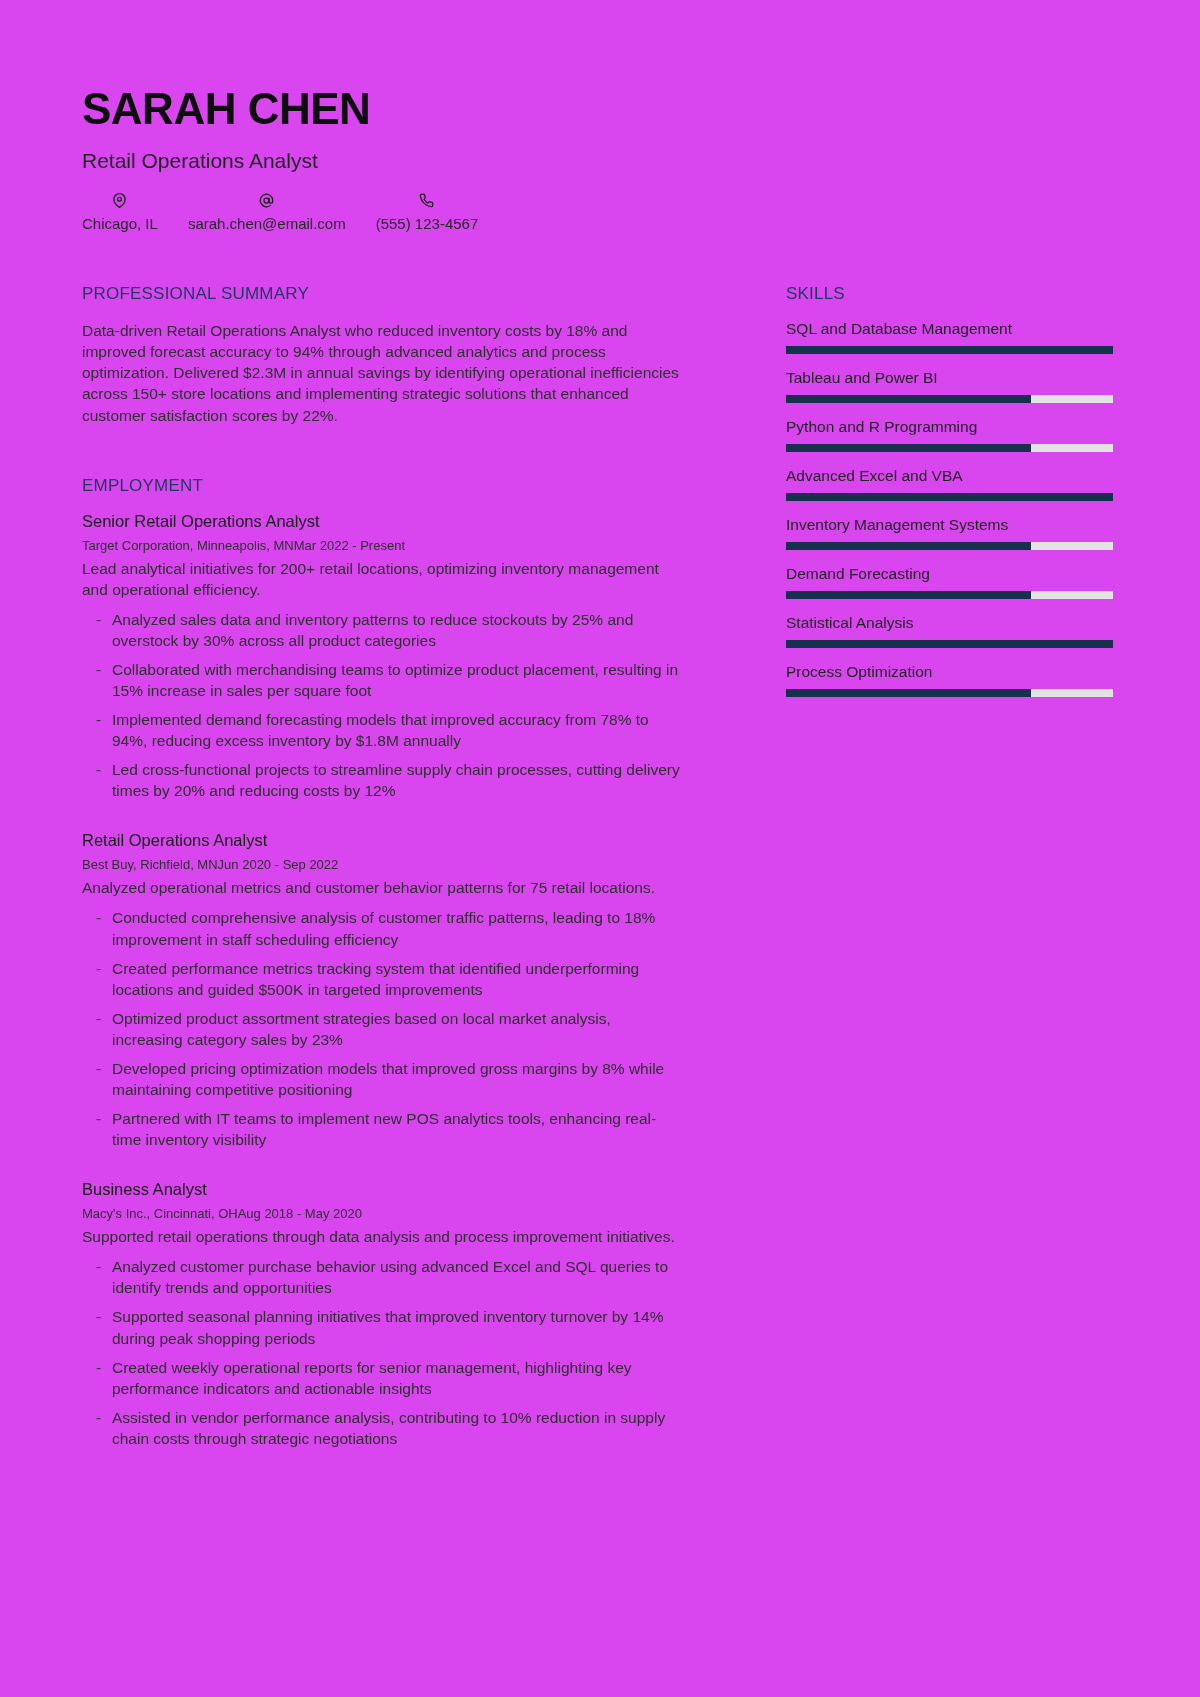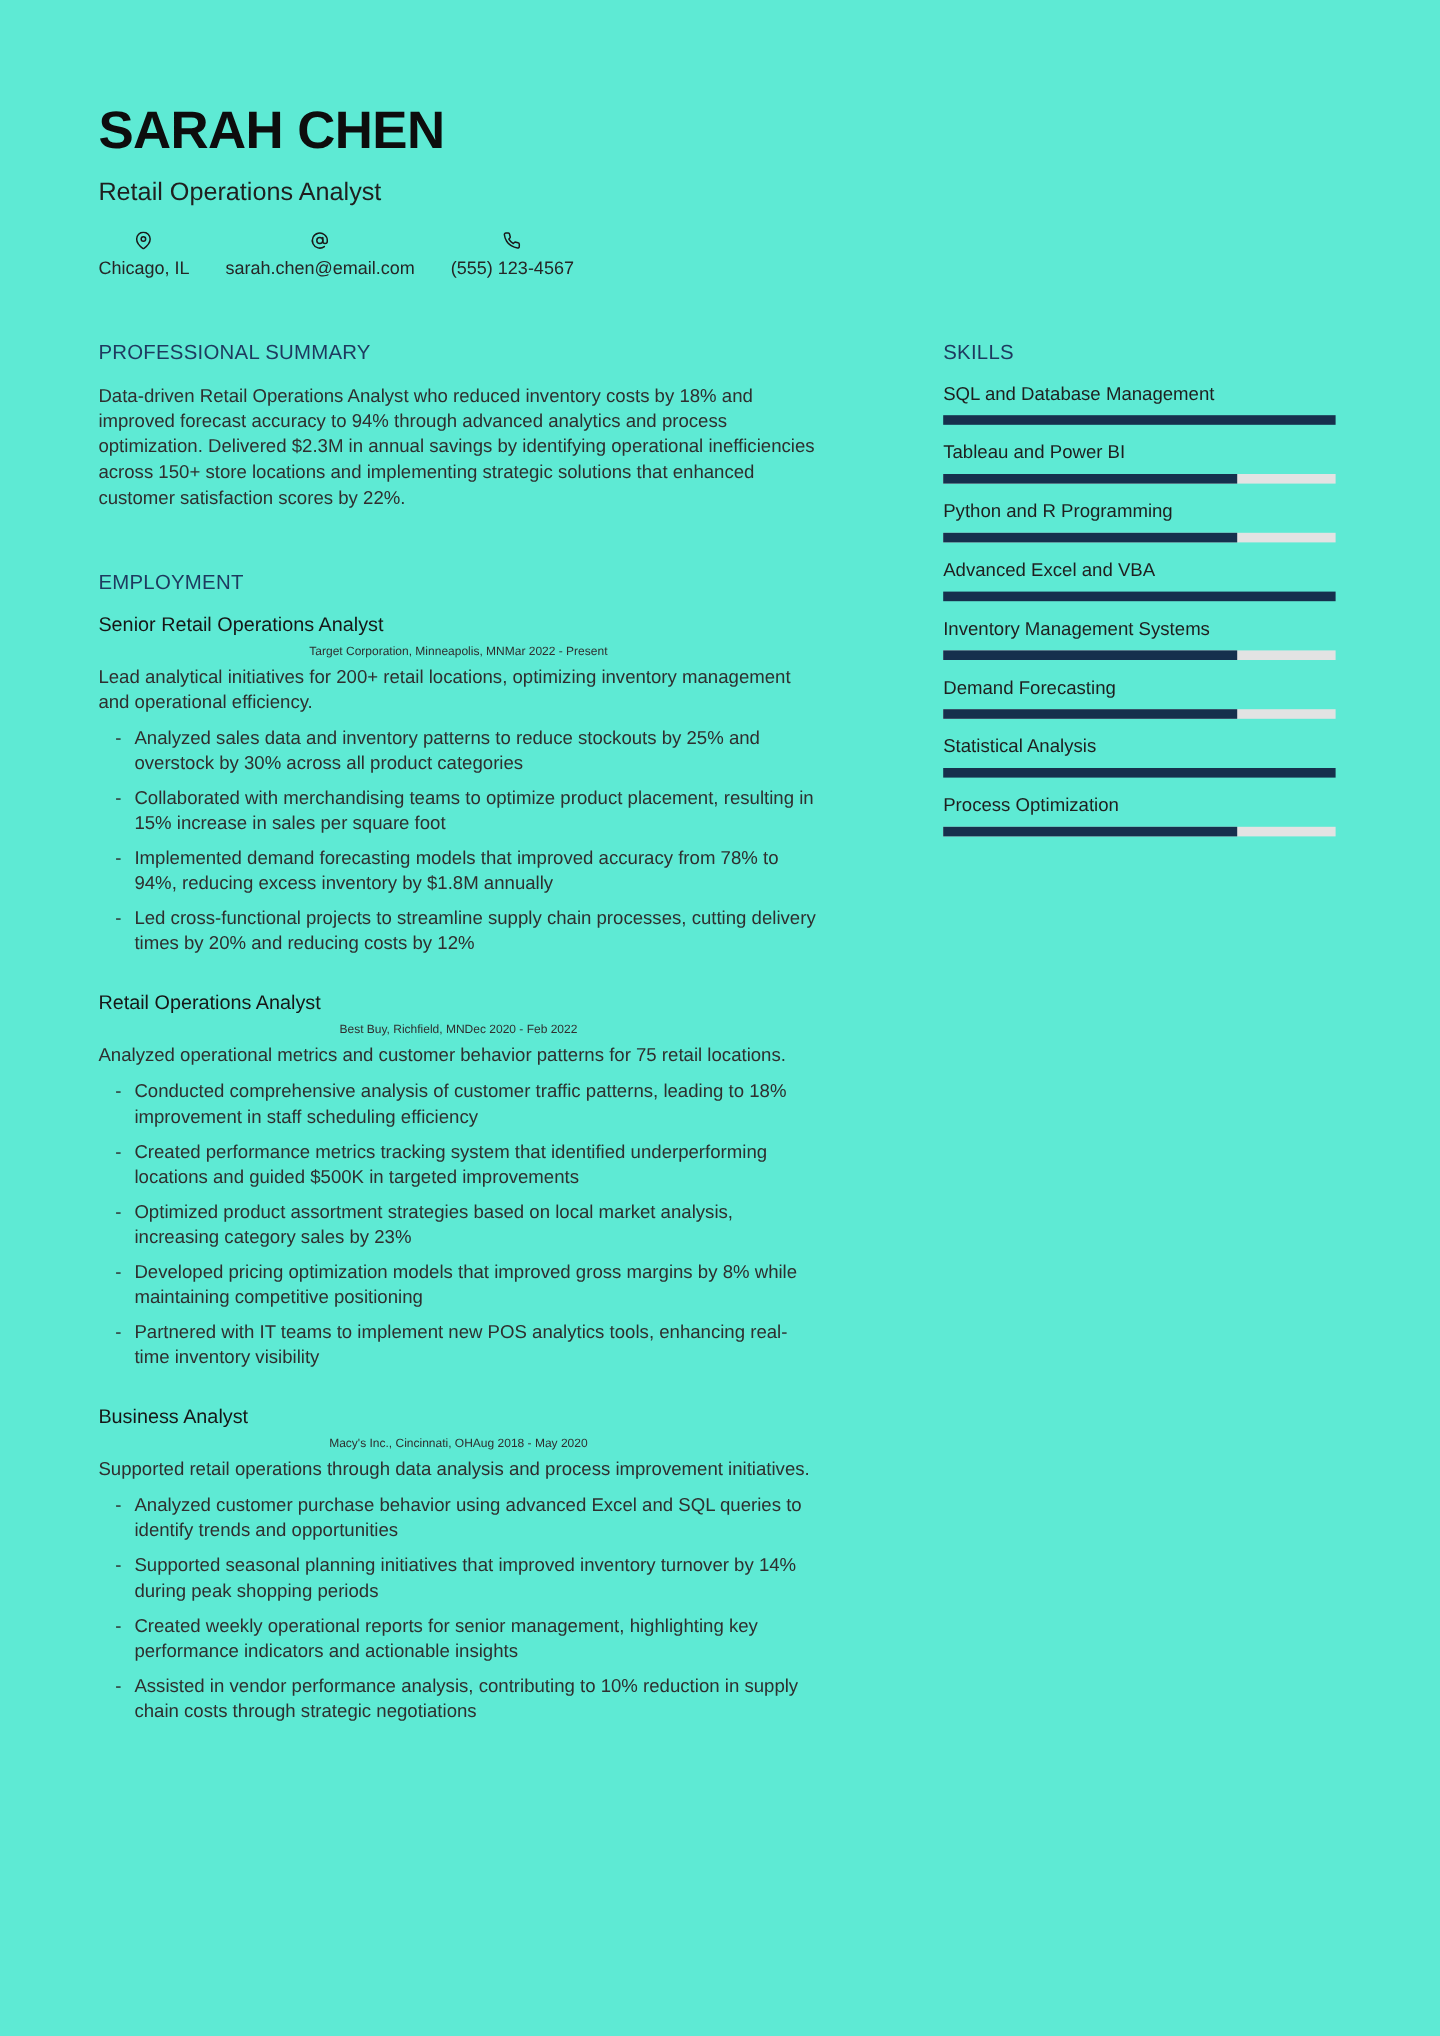--- a/index.html
+++ b/index.html
@@ -5,21 +5,21 @@
   * { margin: 0; padding: 0; box-sizing: border-box; }
   html, body { background: #ffffff; }
   body {
     font-family: "Liberation Sans", "DejaVu Sans", sans-serif;
     color: #2f2f2f;
     -webkit-font-smoothing: antialiased;
   }
   .page {
     width: 1200px;
     min-height: 1697px;
-    background: #5eead4;
+    background: #d946ef;
     padding: 86px 87px 40px 82px;
   }
 
   
   .header { margin-bottom: 52px; }
   .name {
     font-size: 44px;
     font-weight: bold;
     letter-spacing: -0.5px;
     color: #0d0d0d;
@@ -66,23 +66,23 @@
   .job { margin-bottom: 30px; }
   .job:last-child { margin-bottom: 0; }
   .job-position {
     font-size: 16.5px;
     font-weight: normal;
     color: #161616;
     margin-bottom: 7px;
   }
   .job-company-row {
     display: flex;
-    justify-content: center;
+    justify-content: flex-start;
     align-items: baseline;
-    font-size: 10px;
+    font-size: 13px;
     color: #2f2f2f;
     margin-bottom: 5px;
   }
   .job-desc {
     font-size: 15.5px;
     line-height: 1.36;
     color: #2f2f2f;
     margin-bottom: 9px;
   }
   .bullets { list-style: none; }
@@ -181,21 +181,21 @@
             <li class="bullet">Collaborated with merchandising teams to optimize product placement, resulting in 15% increase in sales per square foot</li>
             <li class="bullet">Implemented demand forecasting models that improved accuracy from 78% to 94%, reducing excess inventory by $1.8M annually</li>
             <li class="bullet">Led cross-functional projects to streamline supply chain processes, cutting delivery times by 20% and reducing costs by 12%</li>
           </ul>
         </div>
 
         <div class="job">
           <div class="job-position">Retail Operations Analyst</div>
           <div class="job-company-row">
             <span>Best Buy, Richfield, MN</span>
-            <span>Dec 2020 - Feb 2022</span>
+            <span>Jun 2020 - Sep 2022</span>
           </div>
           <p class="job-desc">Analyzed operational metrics and customer behavior patterns for 75 retail locations.</p>
           <ul class="bullets">
             <li class="bullet">Conducted comprehensive analysis of customer traffic patterns, leading to 18% improvement in staff scheduling efficiency</li>
             <li class="bullet">Created performance metrics tracking system that identified underperforming locations and guided $500K in targeted improvements</li>
             <li class="bullet">Optimized product assortment strategies based on local market analysis, increasing category sales by 23%</li>
             <li class="bullet">Developed pricing optimization models that improved gross margins by 8% while maintaining competitive positioning</li>
             <li class="bullet">Partnered with IT teams to implement new POS analytics tools, enhancing real-time inventory visibility</li>
           </ul>
         </div>

